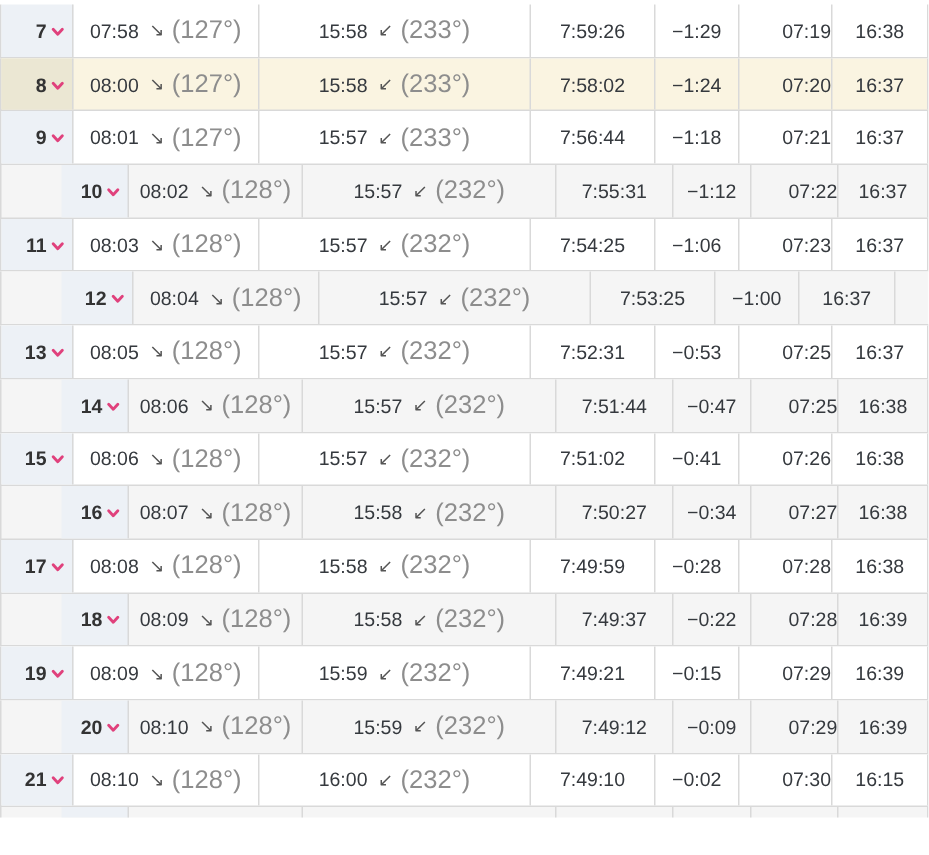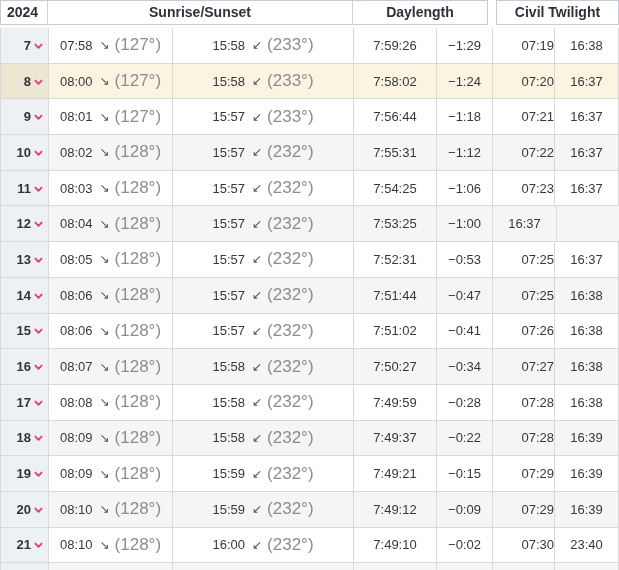--- a/index.html
+++ b/index.html
@@ -24,21 +24,21 @@
   .h-year { width:47px; text-align:left; padding-left:6px; border-right:1px solid #ccd1d6; }
   .h-ss   { width:305px; border-right:1px solid #ccd1d6; }
   .h-dl   { flex:1; }
   .h-ct   { flex:1; }
   .spacer { height:3px; background:#fff; }
   
   .row {
     display:flex; height:35.7px; background:#fff;
     border-bottom:1px solid #d9d9d9; border-left:1px solid #d9d9d9;
   }
-  .row.stripe { background:#f5f5f5; }
+  .row.stripe { background:#f5f5f5;padding-left:40px; }
   .row.today  { background:#faf4e1; }
   .cell {
     display:flex; align-items:center; justify-content:center;
     font-size:13px; color:#35393e; border-right:1px solid #d9d9d9;
     white-space:nowrap; overflow:hidden;
   }
   .c-date { width:48px; justify-content:flex-end; padding-right:5px; background:#edf1f6; cursor:pointer; }
   .row.today .c-date { background:#ebe7d3; }
   .c-sunrise { width:124px; }
   .c-sunset  { width:181px; }
@@ -51,31 +51,20 @@
   .arrow { color:#555; font-size:12px; margin:0 5px 0 7px; }
   .az { color:#8d8d8d; font-size:17px; }
   .row.partial { height:6.5px; border-bottom:none; }
   .row.partial .cell { border-right:1px solid #d9d9d9; }
 </style>
 </head>
 <body>
 
 <div class="app">
 
-  <div class="thead">
-    <div class="h-box h-main">
-      <div class="h-cell h-year">2024</div>
-      <div class="h-cell h-ss">Sunrise/Sunset</div>
-      <div class="h-cell h-dl">Daylength</div>
-    </div>
-    <div class="h-gap"></div>
-    <div class="h-box h-civil">
-      <div class="h-cell h-ct">Civil Twilight</div>
-    </div>
-  </div>
 
   <div class="spacer"></div>
 
   <div id="tbody">
       <div class="row">
     <div class="cell c-date">
       <span class="day">7</span>
       <svg class="chev" width="9" height="7" viewBox="0 0 10 8">
         <polyline points="1.5,1.8 5,5.5 8.5,1.8" fill="none" stroke="#e0417c" stroke-width="2.2" stroke-linecap="round" stroke-linejoin="round"></polyline>
       </svg>
@@ -510,21 +499,21 @@
     <div class="cell c-dltime">
       <span>7:49:10</span>
     </div>
     <div class="cell c-dldiff">
       <span>−0:02</span>
     </div>
     <div class="cell c-ctstart">
       <span>07:30</span>
     </div>
     <div class="cell c-ctend">
-      <span>23:40</span>
+      <span>16:15</span>
     </div>
   </div>
     </div>
 
   <div class="row partial stripe">
     <div class="cell c-date"></div>
     <div class="cell c-sunrise"></div>
     <div class="cell c-sunset"></div>
     <div class="cell c-dltime"></div>
     <div class="cell c-dldiff"></div>

